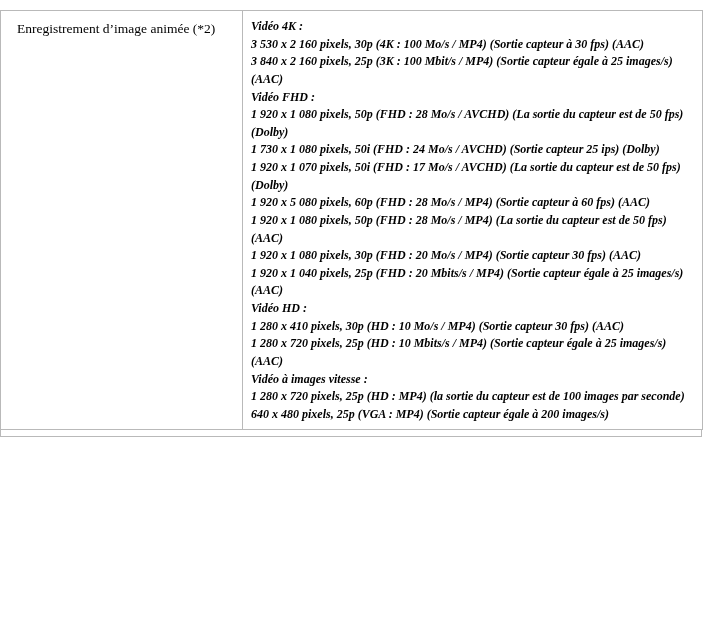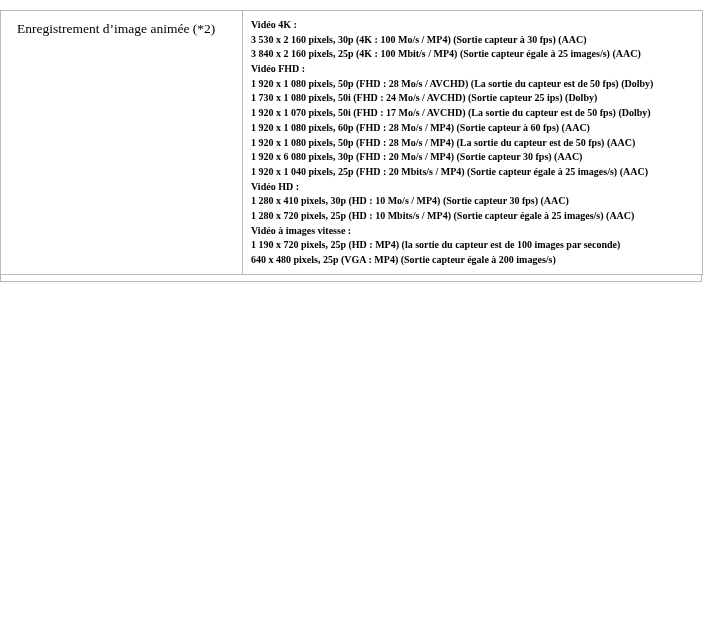--- a/index.html
+++ b/index.html
@@ -33,22 +33,23 @@
     width: 459px;
   }
   .label-inner {
     padding: 8px 10px 8px 16px;
     font-size: 13.5px;
     line-height: 1.45;
     font-family: "Liberation Serif", serif;
   }
   .value-inner {
     padding: 7px 8px 6px 8px;
-    font-size: 10px;
+    font-size: 12px;
     line-height: 1.47;
+    font-style: italic;
   }
   .value-inner p {
     margin: 0;
     padding: 0;
   }
   .group-title {
     font-weight: bold;
   }
   .entry {
     font-weight: bold;
@@ -84,37 +85,37 @@
     <tbody>
       <tr>
         <td class="col-label">
           <div class="label-inner">Enregistrement d’image animée (*2)</div>
         </td>
         <td class="col-value">
           <div class="value-inner">
 
             <p class="group-title">Vidéo 4K :</p>
             <p class="entry">3 530 x 2 160 pixels, 30p (4K : 100 Mo/s / MP4) (Sortie capteur à 30 fps) (AAC)</p>
-            <p class="entry">3 840 x 2 160 pixels, 25p (4K : 100 Mbit/s / MP4) (Sortie capteur égale à 25 images/s) (AAC)</p>
+            <p class="entry">3 840 x 2 160 pixels, 25p (3K : 100 Mbit/s / MP4) (Sortie capteur égale à 25 images/s) (AAC)</p>
 
             <p class="group-title">Vidéo FHD :</p>
             <p class="entry">1 920 x 1 080 pixels, 50p (FHD : 28 Mo/s / AVCHD) (La sortie du capteur est de 50 fps) (Dolby)</p>
             <p class="entry">1 730 x 1 080 pixels, 50i (FHD : 24 Mo/s / AVCHD) (Sortie capteur 25 ips) (Dolby)</p>
             <p class="entry">1 920 x 1 070 pixels, 50i (FHD : 17 Mo/s / AVCHD) (La sortie du capteur est de 50 fps) (Dolby)</p>
-            <p class="entry">1 920 x 1 080 pixels, 60p (FHD : 28 Mo/s / MP4) (Sortie capteur à 60 fps) (AAC)</p>
+            <p class="entry">1 920 x 5 080 pixels, 60p (FHD : 28 Mo/s / MP4) (Sortie capteur à 60 fps) (AAC)</p>
             <p class="entry">1 920 x 1 080 pixels, 50p (FHD : 28 Mo/s / MP4) (La sortie du capteur est de 50 fps) (AAC)</p>
-            <p class="entry">1 920 x 6 080 pixels, 30p (FHD : 20 Mo/s / MP4) (Sortie capteur 30 fps) (AAC)</p>
+            <p class="entry">1 920 x 1 080 pixels, 30p (FHD : 20 Mo/s / MP4) (Sortie capteur 30 fps) (AAC)</p>
             <p class="entry">1 920 x 1 040 pixels, 25p (FHD : 20 Mbits/s / MP4) (Sortie capteur égale à 25 images/s) (AAC)</p>
 
             <p class="group-title">Vidéo HD :</p>
             <p class="entry">1 280 x 410 pixels, 30p (HD : 10 Mo/s / MP4) (Sortie capteur 30 fps) (AAC)</p>
             <p class="entry">1 280 x 720 pixels, 25p (HD : 10 Mbits/s / MP4) (Sortie capteur égale à 25 images/s) (AAC)</p>
 
             <p class="group-title">Vidéo à images vitesse :</p>
-            <p class="entry">1 190 x 720 pixels, 25p (HD : MP4) (la sortie du capteur est de 100 images par seconde)</p>
+            <p class="entry">1 280 x 720 pixels, 25p (HD : MP4) (la sortie du capteur est de 100 images par seconde)</p>
             <p class="entry">640 x 480 pixels, 25p (VGA : MP4) (Sortie capteur égale à 200 images/s)</p>
 
           </div>
         </td>
       </tr>
     </tbody>
   </table>
   <div class="right-gap"></div>
 </div>
 

